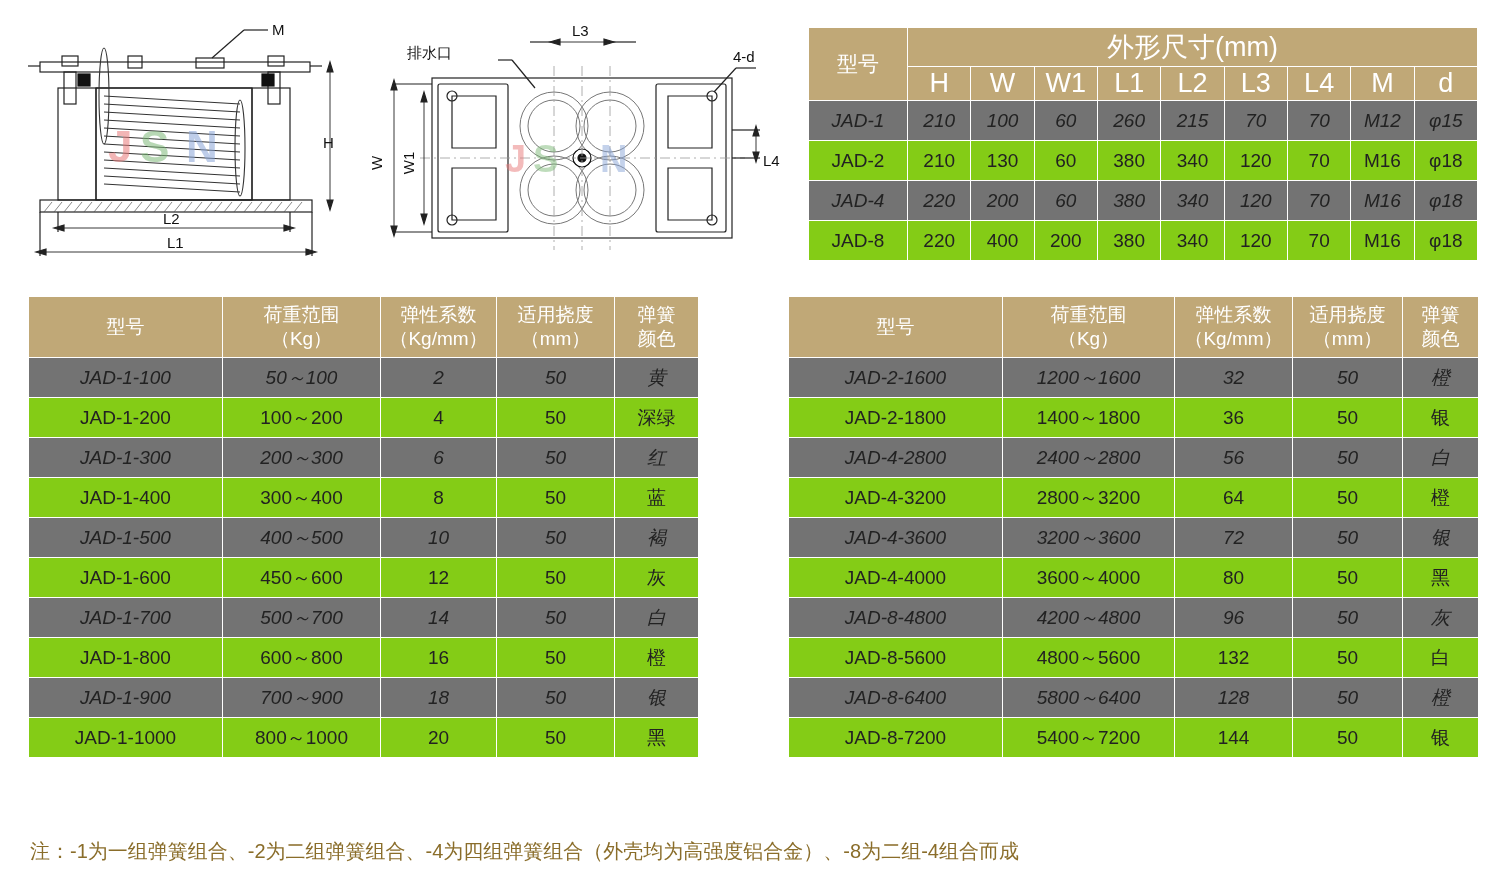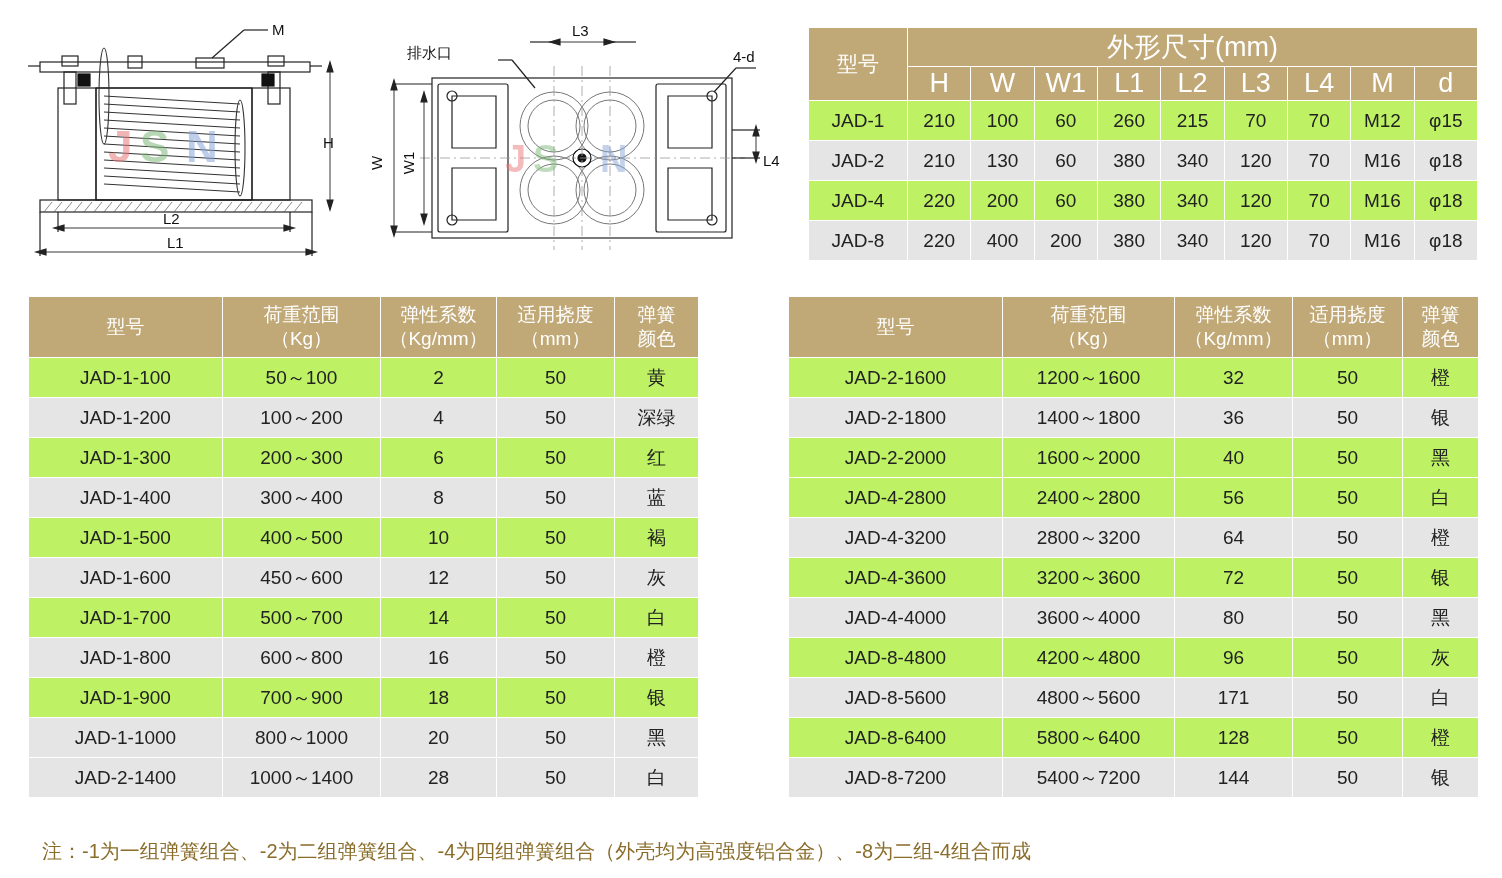--- a/index.html
+++ b/index.html
@@ -40,22 +40,22 @@
     border: 1px solid #ffffff;
     text-align: center;
     vertical-align: middle;
     font-weight: normal;
   }
   .hdr {
     background: #c0a877;
     color: #ffffff;
     font-size: 27px;
   }
-  .row-a { background: #e5e5e5; }
-  .row-b { background: #bef264; }
+  .row-a { background: #84cc16; }
+  .row-b { background: #737373; font-style: italic; }
   td.cell {
     font-size: 19px;
     color: #222;
     height: 37px;
   }
 
   
   .dim-table {
     position: absolute;
     left: 808px;
@@ -89,21 +89,20 @@
     padding: 6px 2px;
   }
 
   .note {
     position: absolute;
     left: 30px;
     top: 838px;
     font-size: 20px;
     color: #8a6d2a;
     white-space: nowrap;
-    margin-left: 12px;
   }
 
   
   .wm { font-weight: bold; font-family: "Liberation Sans", sans-serif; }
 </style>
 </head>
 <body>
 
 <div class="page">
 
@@ -424,27 +423,20 @@
         <td class="cell">50</td>
         <td class="cell">银</td>
       </tr>
       <tr class="row-a">
         <td class="cell">JAD-1-1000</td>
         <td class="cell">800～1000</td>
         <td class="cell">20</td>
         <td class="cell">50</td>
         <td class="cell">黑</td>
       </tr>
-      <tr class="row-a">
-        <td class="cell">JAD-2-1400</td>
-        <td class="cell">1000～1400</td>
-        <td class="cell">28</td>
-        <td class="cell">50</td>
-        <td class="cell">白</td>
-      </tr>
     </tbody>
   </table>
 
   <table class="spec-table-right">
     <colgroup>
       <col style="width:214px">
         <col style="width:172px">
         <col style="width:118px">
         <col style="width:110px">
         <col style="width:76px">
@@ -481,27 +473,20 @@
         <td class="cell">橙</td>
       </tr>
       <tr class="row-a">
         <td class="cell">JAD-2-1800</td>
         <td class="cell">1400～1800</td>
         <td class="cell">36</td>
         <td class="cell">50</td>
         <td class="cell">银</td>
       </tr>
       <tr class="row-b">
-        <td class="cell">JAD-2-2000</td>
-        <td class="cell">1600～2000</td>
-        <td class="cell">40</td>
-        <td class="cell">50</td>
-        <td class="cell">黑</td>
-      </tr>
-      <tr class="row-b">
         <td class="cell">JAD-4-2800</td>
         <td class="cell">2400～2800</td>
         <td class="cell">56</td>
         <td class="cell">50</td>
         <td class="cell">白</td>
       </tr>
       <tr class="row-a">
         <td class="cell">JAD-4-3200</td>
         <td class="cell">2800～3200</td>
         <td class="cell">64</td>
@@ -525,21 +510,21 @@
       <tr class="row-b">
         <td class="cell">JAD-8-4800</td>
         <td class="cell">4200～4800</td>
         <td class="cell">96</td>
         <td class="cell">50</td>
         <td class="cell">灰</td>
       </tr>
       <tr class="row-a">
         <td class="cell">JAD-8-5600</td>
         <td class="cell">4800～5600</td>
-        <td class="cell">171</td>
+        <td class="cell">132</td>
         <td class="cell">50</td>
         <td class="cell">白</td>
       </tr>
       <tr class="row-b">
         <td class="cell">JAD-8-6400</td>
         <td class="cell">5800～6400</td>
         <td class="cell">128</td>
         <td class="cell">50</td>
         <td class="cell">橙</td>
       </tr>

